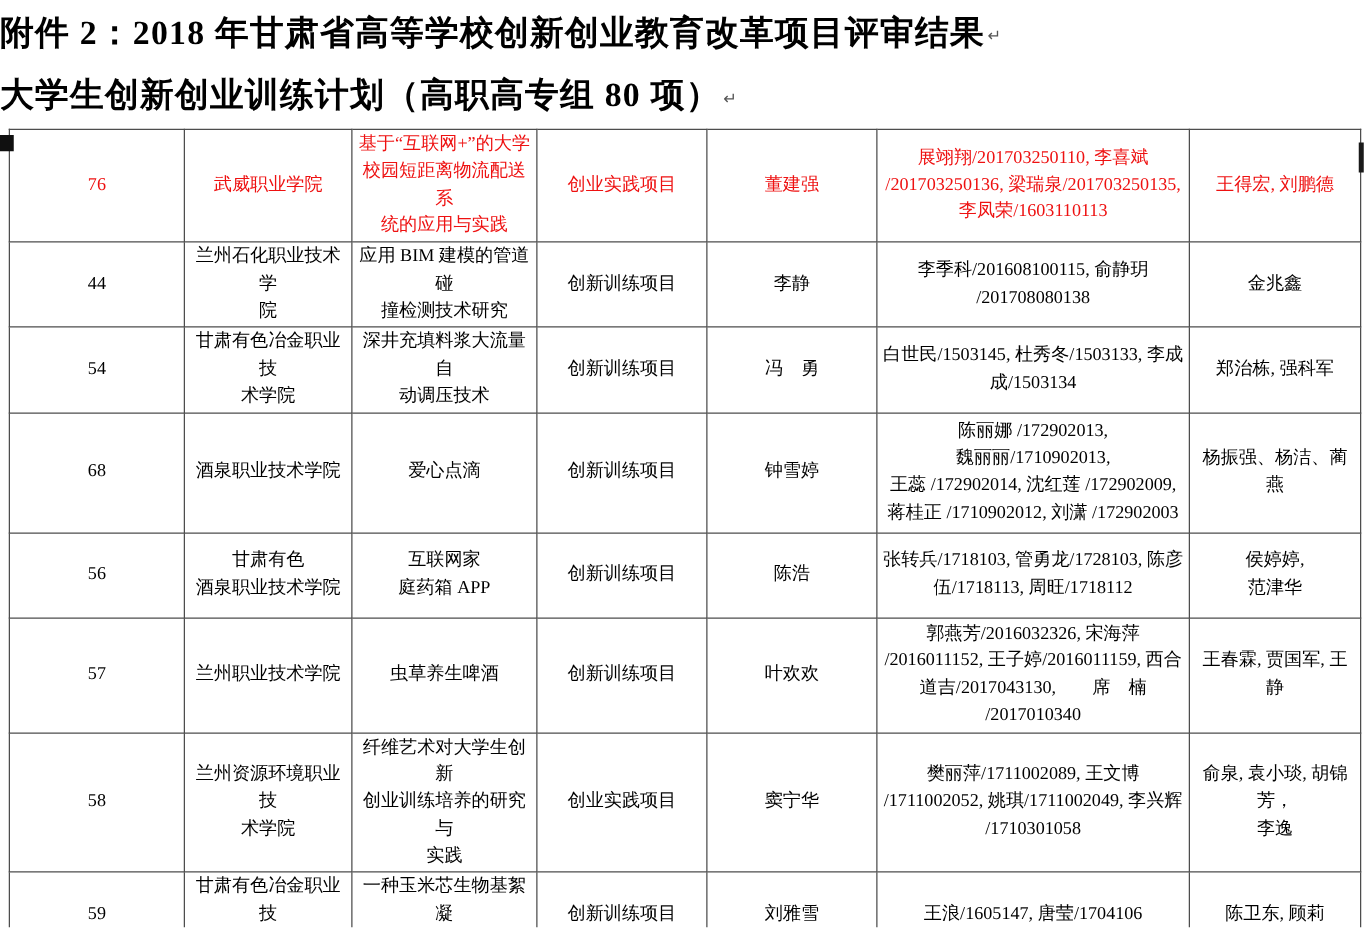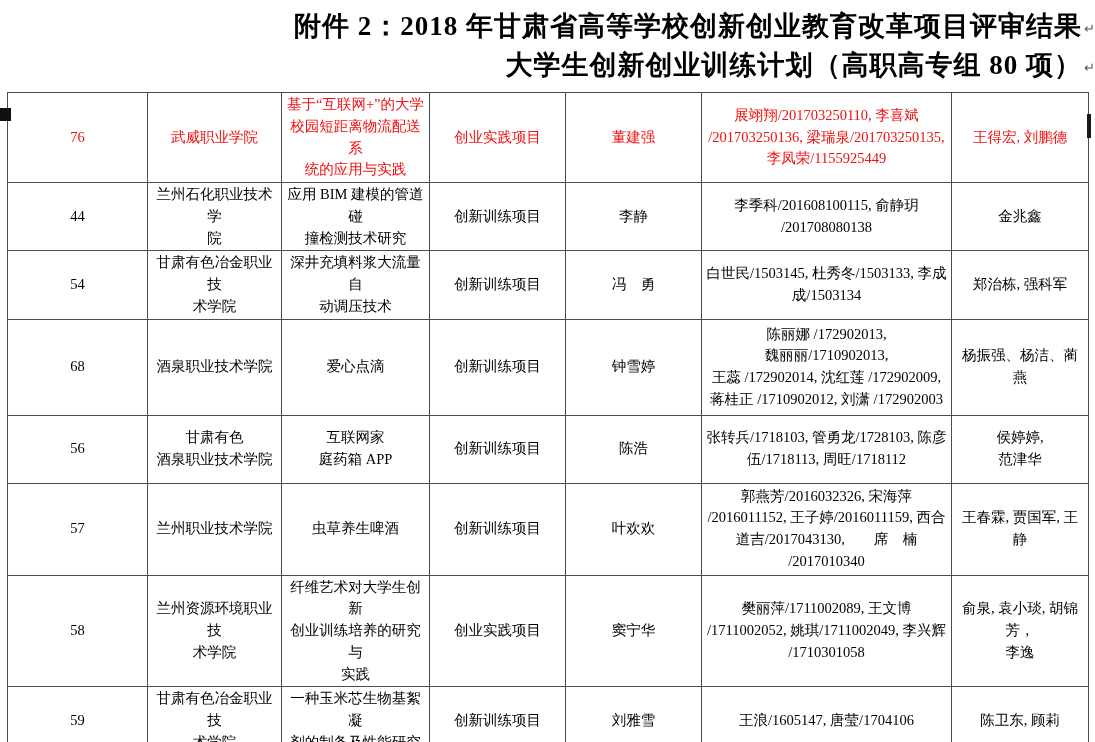--- a/index.html
+++ b/index.html
@@ -4,30 +4,30 @@
 <style>
   html,body{margin:0;padding:0;background:#ffffff;}
   .page{
     position:relative;
     width:1095px;height:742px;
     background:#fff;
     overflow:hidden;
     font-family:"Liberation Serif", serif;
   }
   
-  .title-block{ text-align:right; padding-top:9px; }
+  .title-block{ text-align:left; padding-top:9px; }
   .title-line{
     font-weight:bold;
     font-size:27px;
     line-height:34px;
     color:#000;
     letter-spacing:1px;
     white-space:nowrap;
   }
-  .title-line.second{ margin-top:2px; }
+  .title-line.second{ margin-top:13px; }
   .pmark{
     font-weight:normal;
     font-size:13px;
     color:#555;
     letter-spacing:0;
     margin-left:2px;
     vertical-align:2px;
   }
   
   table.grid{
@@ -93,21 +93,21 @@
       <tr class="hl">
         <td>76</td>
         <td>武威职业学院</td>
         <td>基于“互联网+”的大学
 校园短距离物流配送系
 统的应用与实践</td>
         <td>创业实践项目</td>
         <td>董建强</td>
         <td>展翊翔/201703250110, 李喜斌
 /201703250136, 梁瑞泉/201703250135,
-李凤荣/1155925449</td>
+李凤荣/1603110113</td>
         <td>王得宏, 刘鹏德</td>
       </tr>
       <tr>
         <td>44</td>
         <td>兰州石化职业技术学
 院</td>
         <td>应用 BIM 建模的管道碰
 撞检测技术研究</td>
         <td>创新训练项目</td>
         <td>李静</td>

